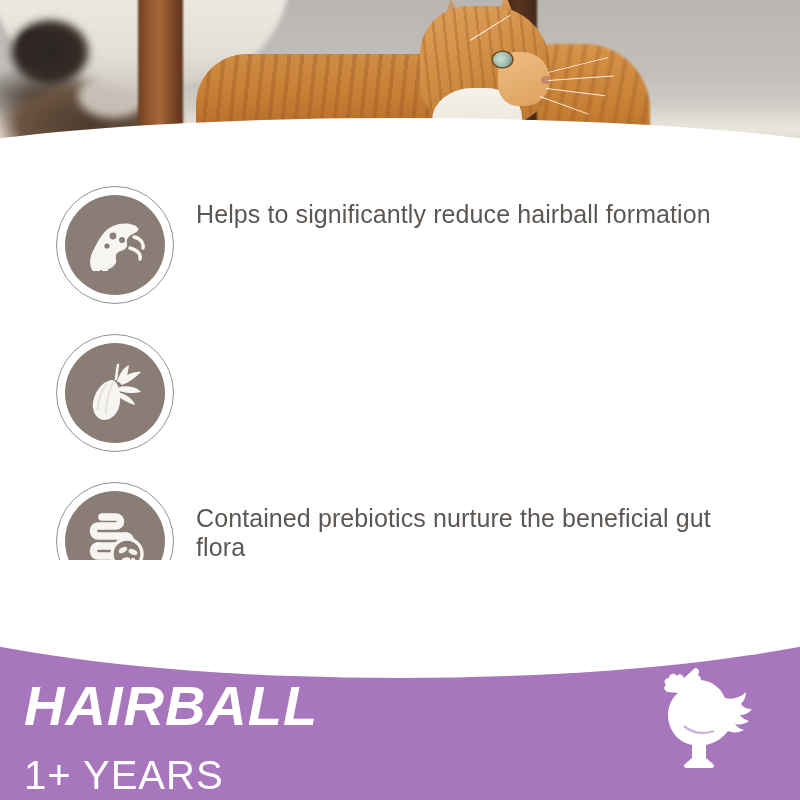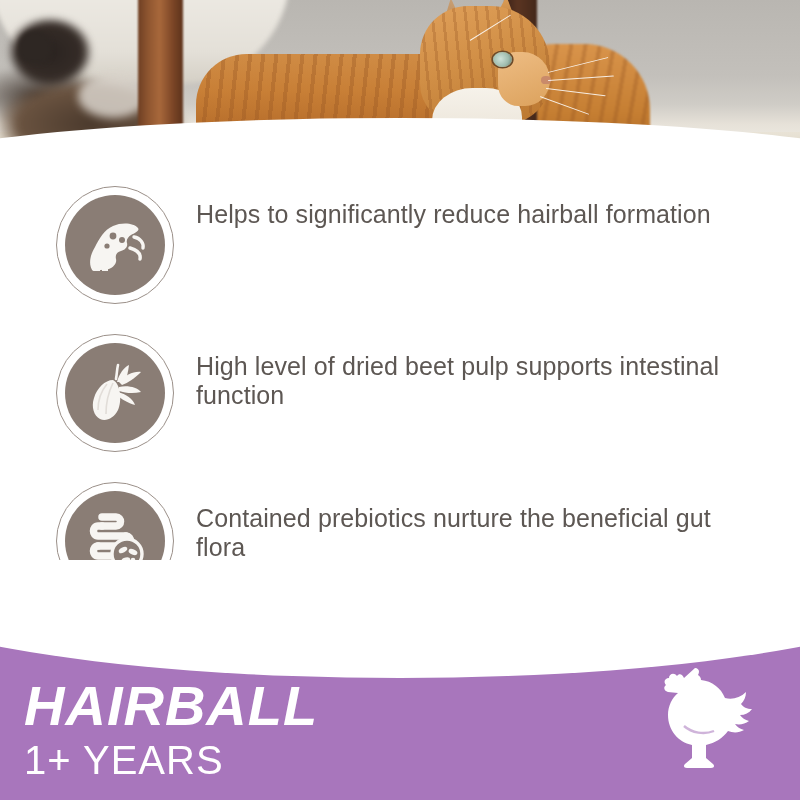--- a/index.html
+++ b/index.html
@@ -121,21 +121,21 @@
     position:absolute;left:-150px;top:-112px;width:1100px;height:230px;
     background:#ffffff;border-radius:0 0 50% 50% / 0 0 100px 100px;
   }
   .band-text{position:absolute;left:24px;top:678px;}
   .band-title{
     font-size:56px;font-weight:700;color:#ffffff;letter-spacing:1px;line-height:1;
     font-family:"Liberation Sans","DejaVu Sans",sans-serif;
     font-style:italic;
   }
   .band-sub{
-    margin-top:6px;font-size:40px;font-weight:400;color:#ffffff;letter-spacing:1px;line-height:1;
+    margin-top:21px;font-size:40px;font-weight:400;color:#ffffff;letter-spacing:1px;line-height:1;
     font-family:"Liberation Sans","DejaVu Sans",sans-serif;
   }
 
   
   .chicken{position:absolute;right:40px;bottom:24px;width:120px;height:120px;}
 
   
   .features{position:absolute;left:0;top:178px;width:800px;}
   .feature{position:absolute;left:0;width:800px;height:120px;}
   .f1{top:8px;}
@@ -249,21 +249,20 @@
             <path d="M30 21 C26 29 23 40 23 52" stroke="#cfc8c2" stroke-width="1.6" fill="none" opacity=".55"></path>
 
             <path d="M34 20 C36 12 41 5 46 3 C45 10 44 15 42 20 Z" fill="#f7f5f2"></path>
             <path d="M36 20 C42 13 51 9 58 10 C52 16 45 21 39 23 Z" fill="#f7f5f2"></path>
             <path d="M36 25 C44 23 54 25 58 30 C50 32 42 31 36 29 Z" fill="#f7f5f2"></path>
             <path d="M35 30 C43 32 50 37 52 43 C45 41 38 37 34 33 Z" fill="#f7f5f2"></path>
             <path d="M33 17 C34 11 34 7 35 3" stroke="#f7f5f2" stroke-width="2.6" fill="none" stroke-linecap="round"></path>
           </svg>
         </div>
       </div>
-      <div class="feature-text">High level of dried beet pulp supports intestinal function</div>
     </div>
 
     <div class="feature f3">
       <div class="icon-wrap">
         <div class="icon-ring"></div>
         <div class="icon-disc">
           <svg width="66" height="64" viewBox="0 0 66 64" aria-hidden="true">
             <g stroke="#f7f5f2" stroke-width="7.5" fill="none" stroke-linecap="round" stroke-linejoin="round">
               <path d="M20 8 L34 8 C40 8 40 17 34 17 L20 17"></path>
               <path d="M20 17 L16 17 C10 17 10 27 16 27 L44 27"></path>

